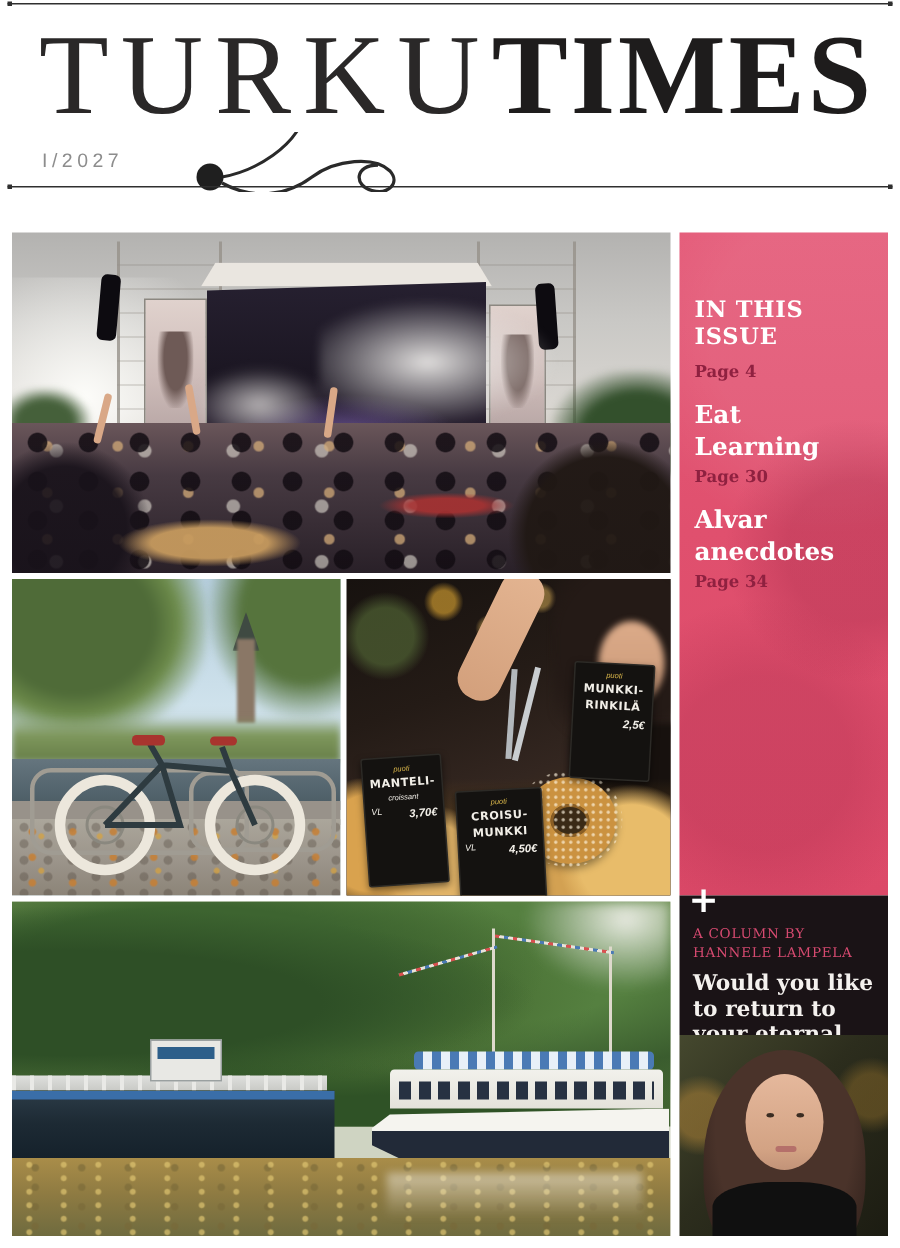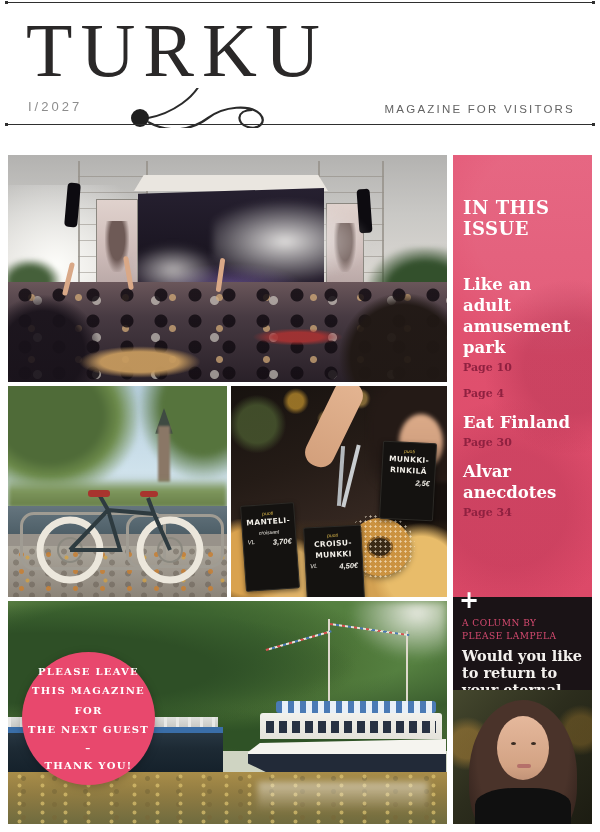--- a/index.html
+++ b/index.html
@@ -220,21 +220,21 @@
 
   
   .sidebar{position:absolute;left:453px;top:155px;width:139px;height:442px;
     background:
       radial-gradient(circle at 85% 48%,rgba(150,35,65,.28) 0 18%,rgba(150,35,65,0) 34%),
       radial-gradient(circle at 40% 80%,rgba(150,35,65,.22) 0 16%,rgba(150,35,65,0) 30%),
       radial-gradient(circle at 70% 15%,rgba(255,255,255,.08) 0 20%,rgba(255,255,255,0) 35%),
       linear-gradient(180deg,#e45a78 0%,#e0506e 45%,#dc4968 100%);
     color:#fff;box-sizing:border-box;padding:42px 10px 0 10px;
     font-family:"DejaVu Serif",serif;}
-  .sb-heading{font-size:18px;font-weight:700;letter-spacing:.5px;margin-bottom:36px;}
+  .sb-heading{font-size:15px;font-weight:700;letter-spacing:.5px;margin-bottom:8px;}
   .sb-item{margin-bottom:13px;}
   .sb-kicker{font-size:8.5px;font-weight:700;letter-spacing:.6px;color:#8f2140;margin-bottom:2px;}
   .sb-title{font-size:16.5px;font-weight:700;line-height:1.27;}
   .sb-page{font-size:11px;font-weight:700;color:#8f2140;margin-top:2px;}
 
   
   .colbox{position:absolute;left:453px;top:597px;width:139px;height:93px;background:#1a1316;
     box-sizing:border-box;padding:20px 8px 0 9px;font-family:"DejaVu Serif",serif;}
   .cb-plus{position:absolute;left:6px;top:-9px;color:#ffffff;
     font-family:"DejaVu Sans",sans-serif;font-size:24px;font-weight:700;line-height:1;}
@@ -254,30 +254,30 @@
 
 <div class="page">
 
   <div class="rule top">
       <span class="dot l"></span>
       <span class="dot r"></span>
     </div>
 
   <div class="logo-row">
     <span class="logo-turku">TURKU</span>
+    <span class="logo-times">TIMES</span>
   </div>
 
   <svg class="flourish" width="165" height="40" viewBox="0 0 165 40">
     <path d="M86,-14 C80,10 52,26 30,30" stroke="#2a2a2a" stroke-width="2" fill="none"></path>
     <circle cx="22" cy="30" r="9" fill="#1f1f1f"></circle>
     <path d="M30,34 C52,46 74,42 90,30 C106,18 132,16 142,26 C149,34 141,42 130,39 C118,36 118,22 134,22" stroke="#2a2a2a" stroke-width="2.2" fill="none"></path>
   </svg>
 
   <span class="issue">I/2027</span>
-  <span class="tagline">MAGAZINE FOR VISITORS</span>
 
   <div class="rule bottom">
       <span class="dot l"></span>
       <span class="dot r"></span>
     </div>
 
   <div class="ph festival">
     <div class="f-sun"></div>
     <div class="f-scaf f-scafL"></div>
     <div class="f-scaf f-scafR"></div>
@@ -300,32 +300,28 @@
     <div class="f-treeL"></div>
     <div class="f-crowd"></div>
     <div class="f-arm a1"></div>
     <div class="f-arm a2"></div>
     <div class="f-arm a3"></div>
   </div>
 
   <aside class="sidebar">
     <div class="sb-heading">IN THIS ISSUE</div>
 
-    <div class="sb-item">
-      <div class="sb-title">Like an adult amusement park</div>
-      <div class="sb-page">Page 10</div>
-    </div>
 
     <div class="sb-item">
       <div class="sb-page">Page 4</div>
     </div>
 
 
     <div class="sb-item">
-      <div class="sb-title">Eat Finland</div>
+      <div class="sb-title">Eat Learning</div>
       <div class="sb-page">Page 30</div>
     </div>
 
     <div class="sb-item">
       <div class="sb-title">Alvar anecdotes</div>
       <div class="sb-page">Page 34</div>
     </div>
   </aside>
 
   <div class="ph bike">
@@ -409,33 +405,26 @@
       <div class="bo-awning"></div>
       <div class="bo-deck">
           <i></i>
         </div>
       <div class="bo-hull"></div>
     </div>
     <div class="bo-water"></div>
     <div class="bo-refl"></div>
   </div>
 
-  <div class="badge">
-    <div>PLEASE LEAVE</div>
-    <div>THIS MAGAZINE FOR</div>
-    <div>THE NEXT GUEST</div>
-    <div class="dash">–</div>
-    <div>THANK YOU!</div>
-  </div>
 
   <div class="colbox">
     <span class="cb-plus">+</span>
     <div class="cb-kicker">
       <div>A COLUMN BY</div>
-      <div>PLEASE LAMPELA</div>
+      <div>HANNELE LAMPELA</div>
     </div>
     <div class="cb-title">Would you like to return to your eternal youth?</div>
   </div>
 
   <div class="ph portrait">
     <div class="p-bokeh"></div>
     <div class="p-hair"></div>
     <div class="p-face"></div>
     <div class="p-eye p-e1"></div>
     <div class="p-eye p-e2"></div>

